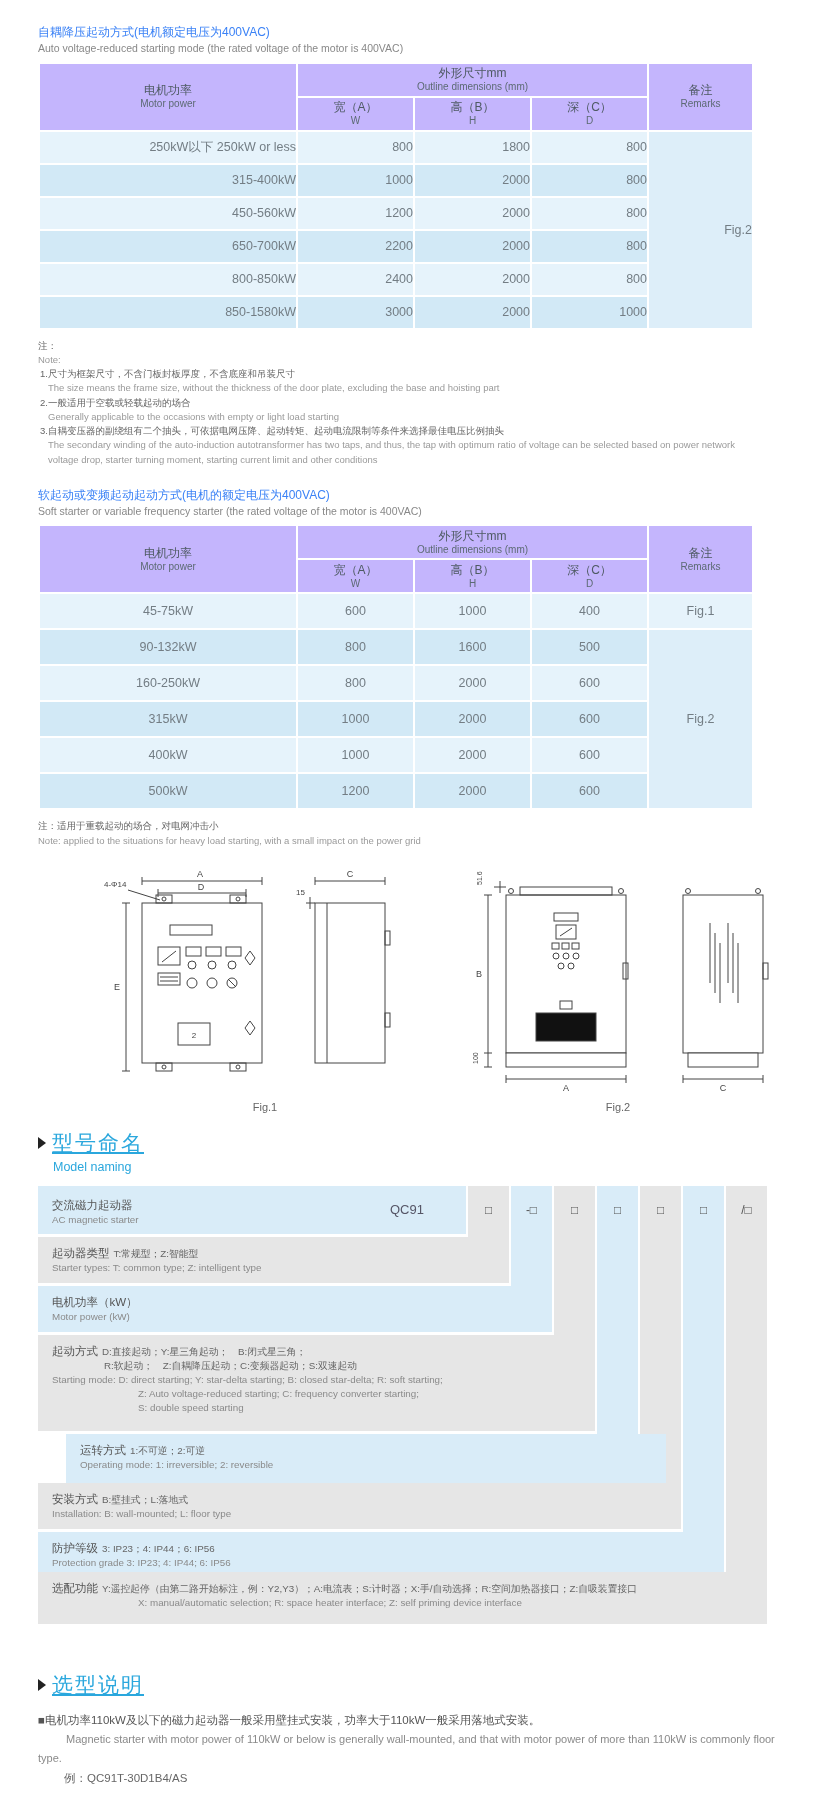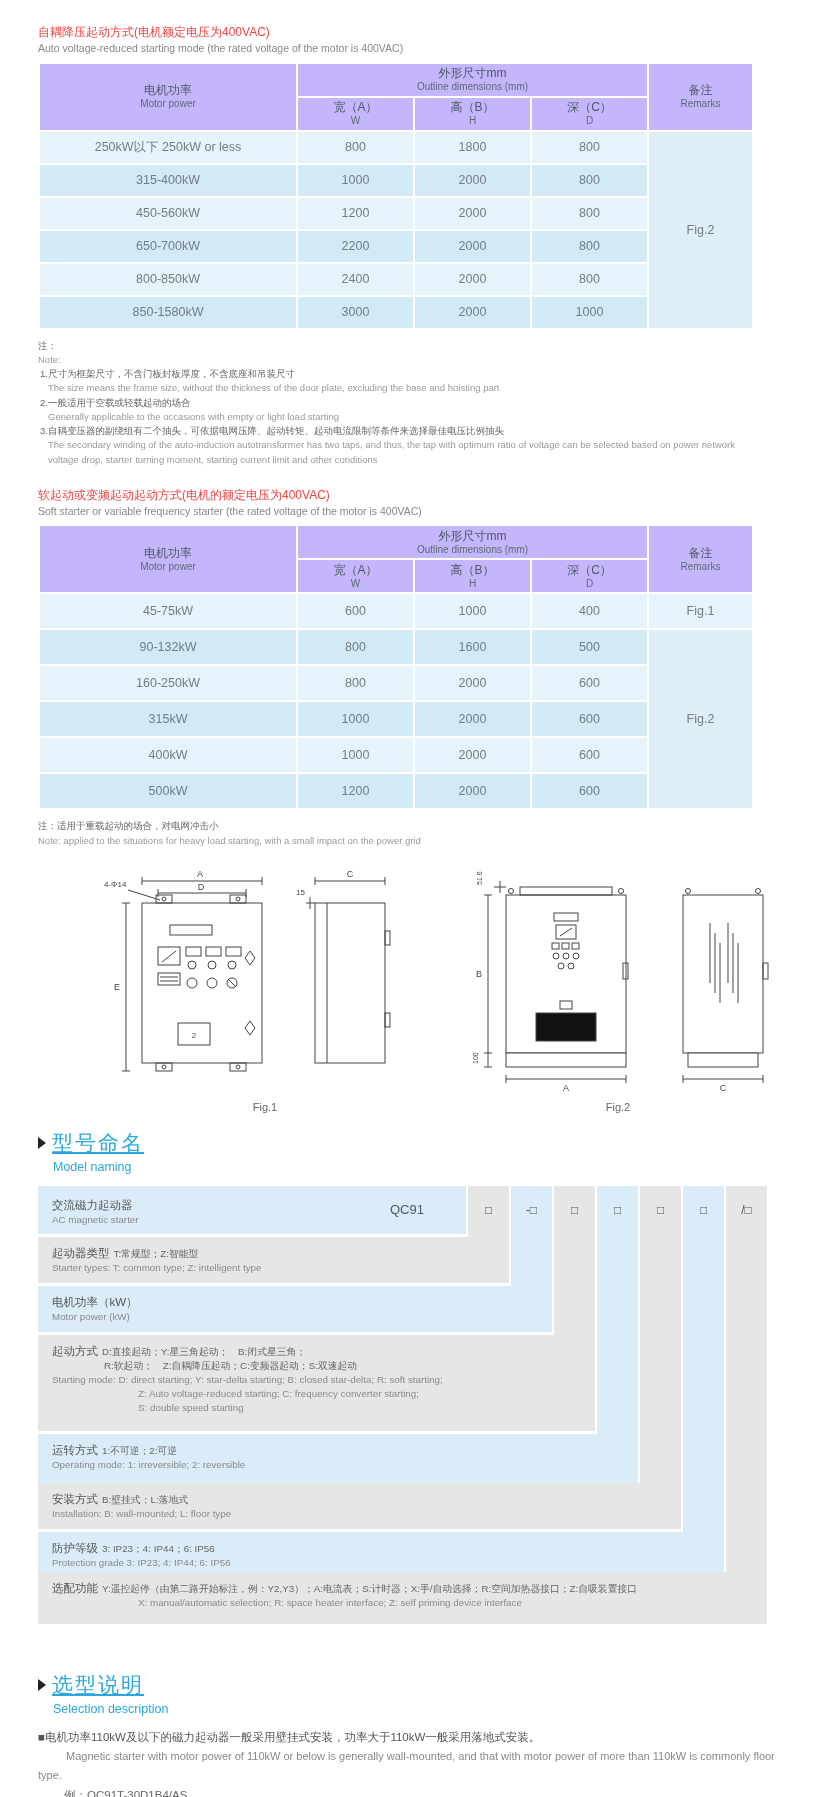--- a/index.html
+++ b/index.html
@@ -1,29 +1,29 @@
 <!DOCTYPE html>
 <html><head>
 <meta charset="utf-8">
 <style>
   html,body{margin:0;padding:0;background:#fff;}
   .page{position:relative;width:830px;height:1797px;background:#ffffff;overflow:hidden;
         font-family:"Liberation Sans","DejaVu Sans",sans-serif;box-sizing:border-box;
         padding:24px 40px 0 38px;color:#666;}
   
-  .tbl-title-zh{font-size:12px;color:#ef4444;line-height:1.45;}
+  .tbl-title-zh{font-size:12px;color:#3b82f6;line-height:1.45;}
   .tbl-title-en{font-size:10.5px;color:#888;line-height:1.35;margin-bottom:6px;}
   
   table.dim{border-collapse:separate;border-spacing:2px;width:714px;table-layout:fixed;}
   table.dim th,table.dim td{padding:0;text-align:center;vertical-align:middle;}
   table.dim th{background:#c4b5fd;color:#4e5a63;font-weight:normal;}
   .th-zh{font-size:12px;display:block;line-height:1.35;}
   .th-en{font-size:10px;display:block;line-height:1.25;color:#5c6a73;}
   table.dim td{font-size:12.5px;color:#737d84;}
-  .t1 tbody td{height:31px;}
+  .t1 tbody td{height:31px;text-align:right;}
   .t2 tbody td{height:34px;}
   tbody tr.odd td{background:#e6f3fb;}
   tbody tr.even td{background:#d2e9f6;}
   td.remark-span{background:#ddeef9 !important;font-size:12px;color:#6b7680;}
   table.dim thead tr{height:32px;}
   
   .notes{margin-top:9px;font-size:9.5px;line-height:1.5;}
   .note-zh{color:#666;}
   .note-en{color:#9a9a9a;padding-left:10px;}
   .note-zh.num{padding-left:2px;}
@@ -54,21 +54,21 @@
   .s5{left:602px;height:297px;}
   .s6{left:645px;height:346px;}
   .s7{left:688px;height:397px;}
   .mn .band{position:absolute;left:0;box-sizing:border-box;padding:6px 0 0 14px;}
   .mn .band.b{background:#d9ecf8;}
   .mn .band.g{background:#e6e6e6;}
   .r1{top:0;height:48px;width:428px;padding-top:9px !important;}
   .r2{top:51px;height:46px;width:471px;}
   .r3{top:100px;height:46px;width:514px;}
   .r4{top:149px;height:96px;width:557px;}
-  .r5{top:248px;height:56px;width:600px;}
+  .r5{top:248px;height:56px;width:600px;margin-left:28px;}
   .r6{top:297px;height:46px;width:643px;}
   .r7{top:346px;height:48px;width:686px;}
   .r8{top:386px;height:52px;width:729px;}
   .mn-label{font-size:11.5px;color:#555;}
   .mn-detail{font-size:9.8px;color:#666;margin-left:4px;}
   .mn-line2{font-size:9.8px;color:#666;padding-left:52px;line-height:1.45;}
   .mn-en{font-size:9.8px;color:#8a8a8a;line-height:1.45;}
   .mn-en.ind{padding-left:86px;}
   .mn-prefix{position:absolute;left:352px;top:0;height:48px;line-height:48px;font-size:13px;color:#556;}
   .mn-box{position:absolute;top:0;height:48px;width:41px;display:flex;align-items:center;
@@ -457,21 +457,20 @@
       <div class="mn-en">Protection grade 3: IP23; 4: IP44; 6: IP56</div>
     </div>
     <div class="band g r8">
       <span class="mn-label">选配功能</span><span class="mn-detail">Y:遥控起停（由第二路开始标注，例：Y2,Y3）；A:电流表；S:计时器；X:手/自动选择；R:空间加热器接口；Z:自吸装置接口</span>
       <div class="mn-en ind">X: manual/automatic selection; R: space heater interface; Z: self priming device interface</div>
     </div>
   </div>
 
   <div class="sec-head" style="margin-top:24px">
     <span class="arrow"></span><span class="zh">选型说明</span>
-    <div class="en">Selection description</div>
   </div>
 
   <div class="sel-p">
     <div class="sel-zh1">■电机功率110kW及以下的磁力起动器一般采用壁挂式安装，功率大于110kW一般采用落地式安装。</div>
     <div class="sel-en1">Magnetic starter with motor power of 110kW or below is generally wall-mounted, and that with motor power of more than 110kW is commonly floor type.</div>
     <div class="sel-ex">例：QC91T-30D1B4/AS</div>
 
   </div>
 
 </div>

